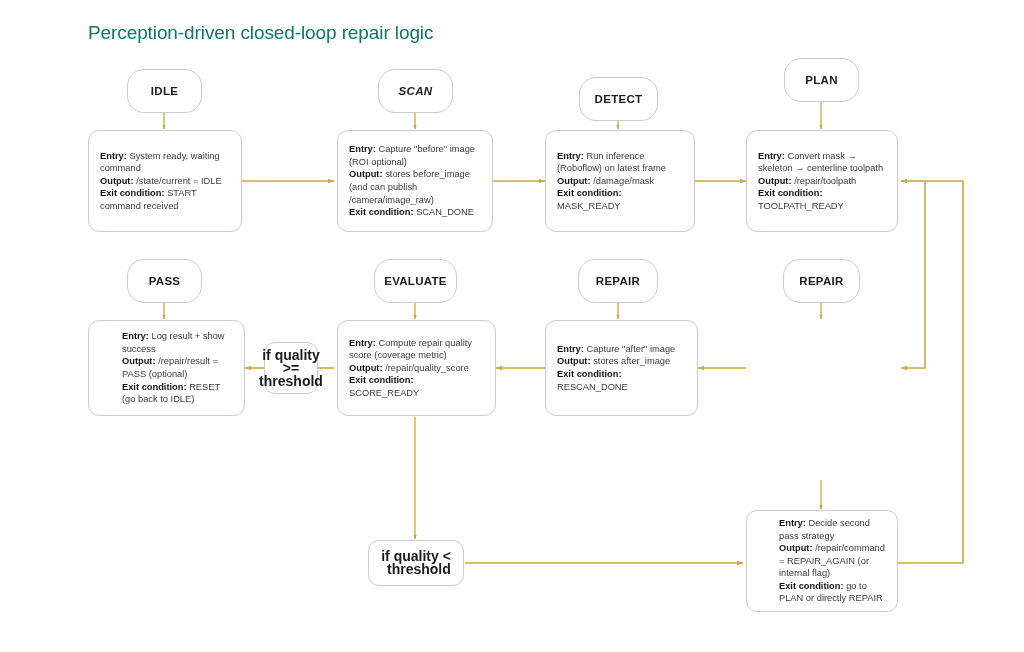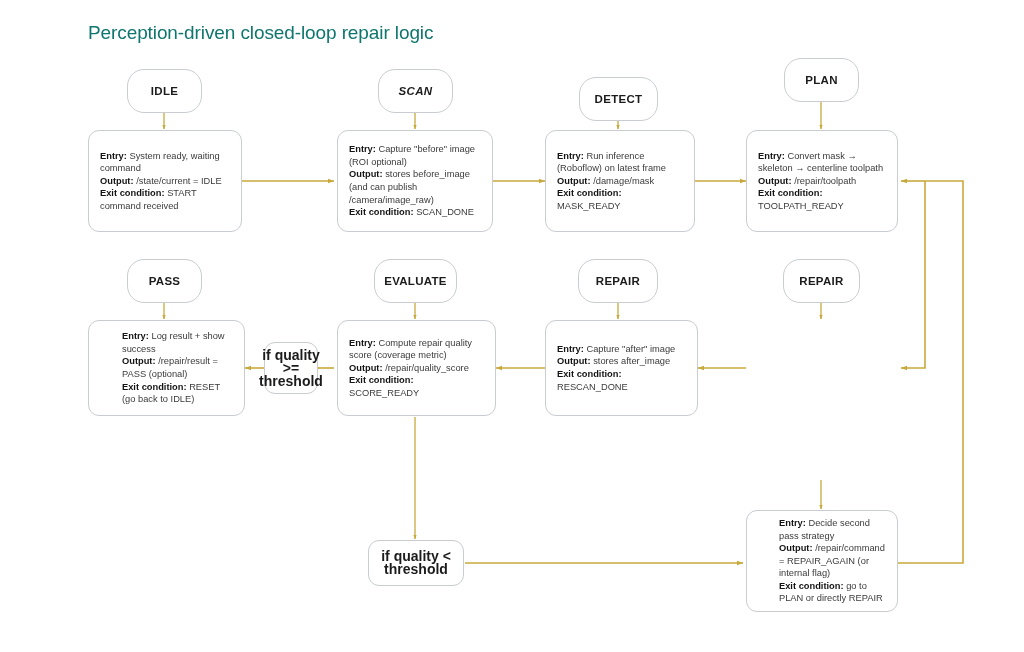--- a/index.html
+++ b/index.html
@@ -231,20 +231,20 @@
   </div>
 
   <div class="decision-box" style="left:264px;top:342px;width:54px;height:52px;">
     <div>
       <span>if quality</span><br>
       <span>&gt;=</span><br>
       <span>threshold</span>
     </div>
   </div>
 
-  <div class="decision-box" style="left:368px;top:540px;width:96px;height:46px;">
+  <div class="decision-box" style="left:368px;top:540px;width:96px;height:46px;text-align:right;">
     <div>
       <span>if quality &lt;</span><br>
       <span>threshold</span>
     </div>
   </div>
 
 </div>
 
 </body></html>

